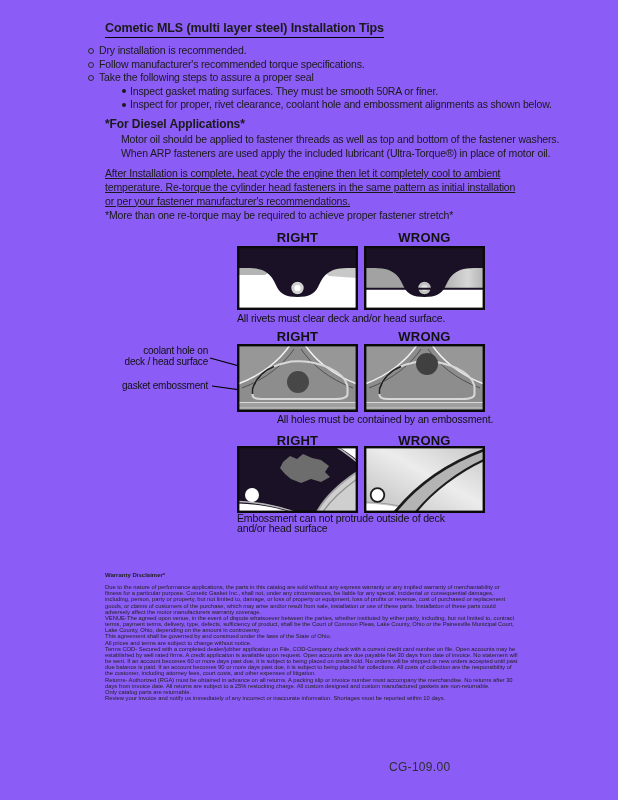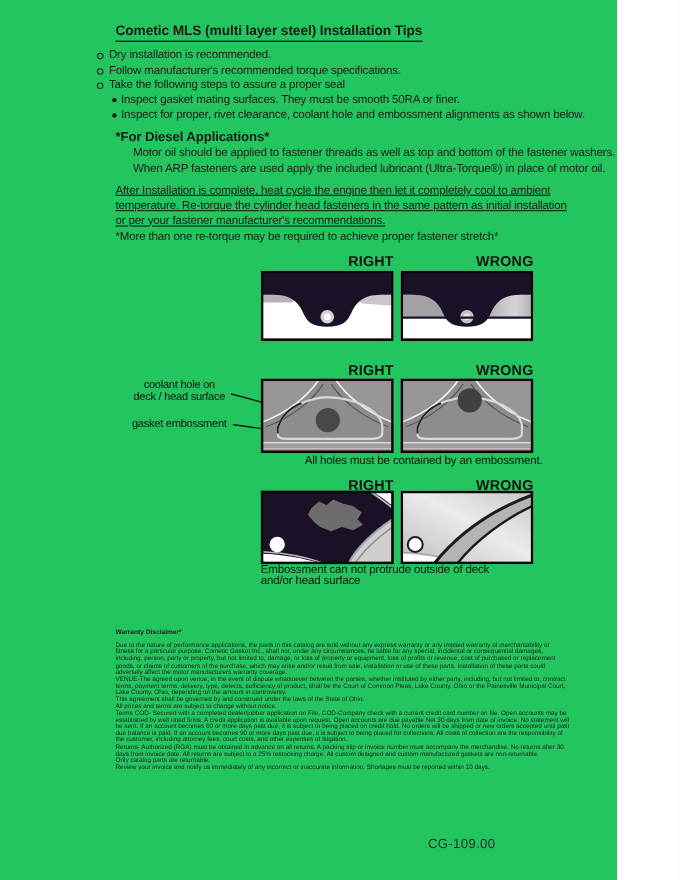--- a/index.html
+++ b/index.html
@@ -1,36 +1,36 @@
 <!DOCTYPE html>
 <html><head>
 <meta charset="utf-8">
 <style>
   html,body{margin:0;padding:0;background:#ffffff;}
   .page{
-    position:relative;width:561px;height:800px;background:#22c55e;
+    position:relative;width:618px;height:800px;background:#8b5cf6;
     font-family:"Liberation Sans", sans-serif;color:#1a1a1a;overflow:hidden;
   }
   .abs{position:absolute;}
   .title{
     left:105px;top:21px;font-size:12.5px;font-weight:bold;letter-spacing:-0.1px;
     border-bottom:1.6px solid #000;padding-bottom:2px;display:inline-block;white-space:nowrap;
   }
   .tips{left:88px;top:44px;width:470px;font-size:10.5px;letter-spacing:-0.15px;}
   .tip-row{display:flex;align-items:flex-start;height:13.6px;white-space:nowrap;}
-  .tip-row.sub{margin-left:14px;}
+  .tip-row.sub{margin-left:34px;}
   .odot{width:4px;height:4px;border:1px solid #2a2a2a;border-radius:50%;margin:4px 5px 0 0;flex:0 0 auto;}
   .fdot{width:4px;height:4px;background:#1a1a1a;border-radius:50%;margin:4.5px 4px 0 0;flex:0 0 auto;}
   .h2{left:105px;top:117px;font-size:12px;font-weight:bold;letter-spacing:-0.1px;}
   .para{left:105px;font-size:10.5px;letter-spacing:-0.15px;line-height:13.8px;}
   .para .ln{white-space:nowrap;}
-  .dlabel{width:121px;text-align:right;font-size:13px;font-weight:bold;letter-spacing:0.2px;color:#111;}
+  .dlabel{width:121px;text-align:center;font-size:13px;font-weight:bold;letter-spacing:0.2px;color:#111;}
   .caption{left:237px;font-size:10.5px;letter-spacing:-0.15px;color:#111;white-space:nowrap;}
   .cap3{line-height:9.8px;}
-  .leader-label{width:90px;text-align:center;font-size:10px;letter-spacing:-0.2px;line-height:11px;color:#111;}
+  .leader-label{width:90px;text-align:right;font-size:10px;letter-spacing:-0.2px;line-height:11px;color:#111;}
   .disc{left:105px;top:572px;width:413px;font-size:5.8px;line-height:6.15px;color:#222;letter-spacing:0;}
   .disc .dh{font-weight:bold;margin-bottom:6px;font-size:6px;}
   .disc p{margin:0 0 0 0;}
   .mb-a{margin-bottom:13px;}
   .mb-b{margin-bottom:9px;}
   .mb-c{margin-bottom:5.5px;}
   .mb-d{margin-bottom:5px;}
   .mb-e{margin-bottom:10px;}
   .footer-code{left:389px;top:760px;font-size:12px;letter-spacing:0.3px;color:#2f2f2f;}
   svg{display:block;}
@@ -103,20 +103,21 @@
       <rect width="121" height="64" fill="#ffffff"></rect>
       <rect x="1" y="22" width="54" height="20.8" fill="#a2a2a2"></rect>
       <rect x="66" y="22" width="54" height="20.8" fill="url(#g1w)"></rect>
       <path d="M1,1 H120 V22 C104,22 97,21.5 89,28.5 C79,37.5 84,51 60.5,51 C37,51 42,37.5 32,28.5 C24,21.5 17,22 1,22 Z" fill="#1a1126"></path>
       <circle cx="60.5" cy="42" r="7" fill="#c2c2c2" stroke="#1a1126" stroke-width="1.6"></circle>
       <circle cx="60.5" cy="42" r="3.1" fill="#e4e4e4"></circle>
       <line x1="1" y1="42.8" x2="120" y2="42.8" stroke="#1a1126" stroke-width="2"></line>
       <rect x="1.2" y="1.2" width="118.6" height="61.6" fill="none" stroke="#0a0a0a" stroke-width="2.4"></rect>
     </svg>
   </div>
+  <div class="abs caption" style="top:312px;">All rivets must clear deck and/or head surface.</div>
 
   <div class="abs dlabel" style="left:237px;top:329px;">RIGHT</div>
   <div class="abs dlabel" style="left:364px;top:329px;">WRONG</div>
 
   <div class="abs leader-label" style="left:118px;top:345px;">
     <div>coolant hole on</div>
     <div>deck / head surface</div>
   </div>
   <div class="abs leader-label" style="left:118px;top:380px;">gasket embossment</div>
 

